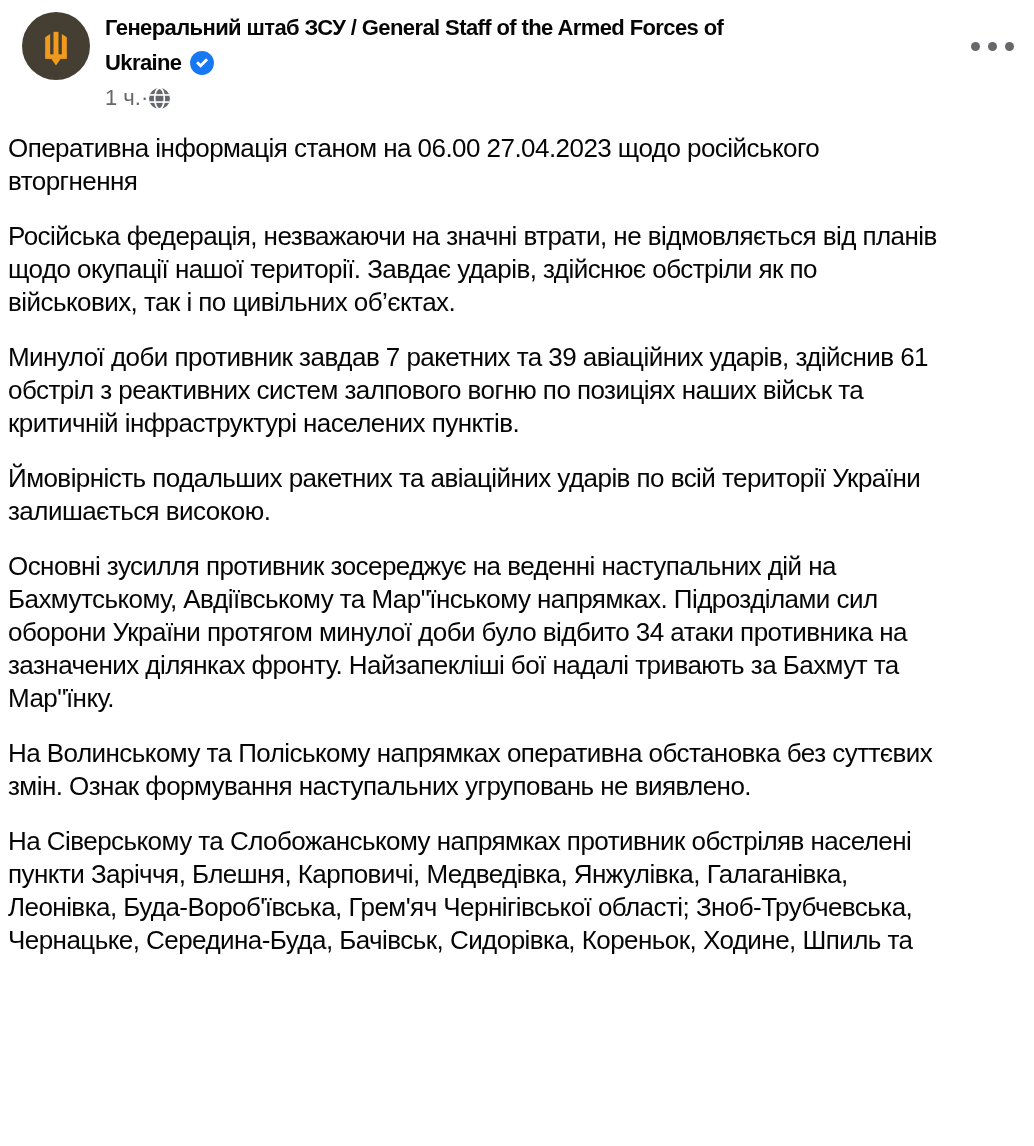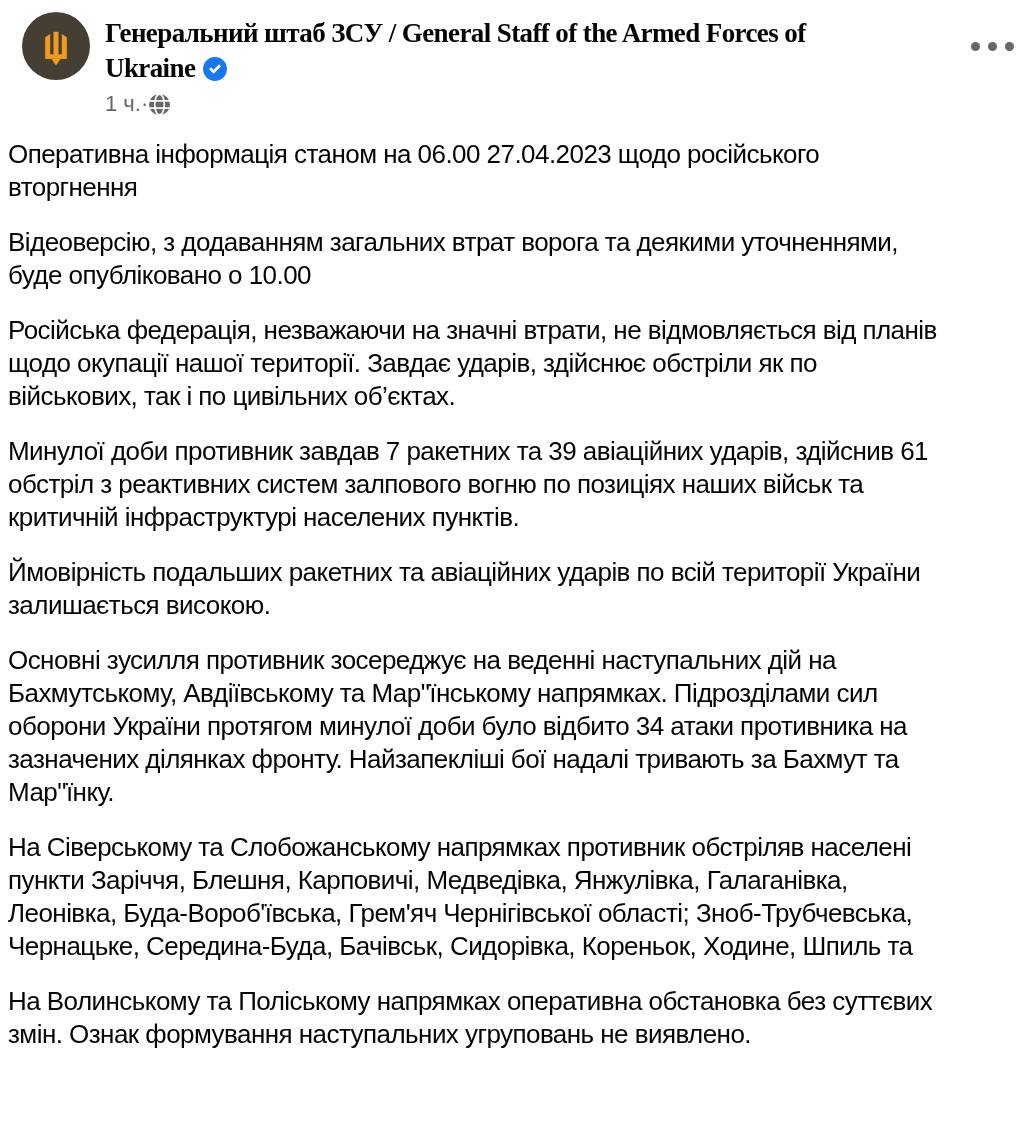--- a/index.html
+++ b/index.html
@@ -27,28 +27,27 @@
     margin-top: 2px;
     border-radius: 50%;
     background: var(--avatar-bg, #453f33);
     display: flex;
     align-items: center;
     justify-content: center;
     cursor: pointer;
   }
   .header-info { margin-left: 15px; flex: 1; min-width: 0; }
   .name {
-    font-size: 27px;
+    font-size: 22px;
     font-weight: 700;
     line-height: 35px;
     letter-spacing: -0.6px;
     color: var(--text, #050505);
     cursor: pointer;
-    margin-top: 6px;
-    font-family: Liberation Serif, serif;
+    margin-top: 0;
   }
   .name-line { display: block; }
   .name-row { display: inline-flex; align-items: center; gap: 7px; }
   .badge { width: 26px; height: 26px; flex: none; }
   .meta {
     display: flex;
     align-items: center;
     margin-top: 5px;
     color: var(--secondary, #65676b);
     font-size: 22px;
@@ -125,36 +124,34 @@
     <div class="menu" role="button" aria-label="Actions for this post">
       <span class="dot"></span>
       <span class="dot"></span>
       <span class="dot"></span>
     </div>
   </div>
 
   <div class="body">
     <p>Оперативна інформація станом на 06.00 27.04.2023 щодо російського
 вторгнення</p>
-    <p>Відеоверсію, з додаванням загальних втрат ворога та деякими уточненнями,
-буде опубліковано о 10.00</p>
     <p>Російська федерація, незважаючи на значні втрати, не відмовляється від планів
 щодо окупації нашої території. Завдає ударів, здійснює обстріли як по
 військових, так і по цивільних об’єктах.</p>
     <p>Минулої доби противник завдав 7 ракетних та 39 авіаційних ударів, здійснив 61
 обстріл з реактивних систем залпового вогню по позиціях наших військ та
 критичній інфраструктурі населених пунктів.</p>
     <p>Ймовірність подальших ракетних та авіаційних ударів по всій території України
 залишається високою.</p>
     <p>Основні зусилля противник зосереджує на веденні наступальних дій на
 Бахмутському, Авдіївському та Мар"їнському напрямках. Підрозділами сил
 оборони України протягом минулої доби було відбито 34 атаки противника на
 зазначених ділянках фронту. Найзапекліші бої надалі тривають за Бахмут та
 Мар"їнку.</p>
+    <p>На Волинському та Поліському напрямках оперативна обстановка без суттєвих
+змін. Ознак формування наступальних угруповань не виявлено.</p>
     <p>На Сіверському та Слобожанському напрямках противник обстріляв населені
 пункти Заріччя, Блешня, Карповичі, Медведівка, Янжулівка, Галаганівка,
 Леонівка, Буда-Вороб'ївська, Грем'яч Чернігівської області; Зноб-Трубчевська,
 Чернацьке, Середина-Буда, Бачівськ, Сидорівка, Кореньок, Ходине, Шпиль та</p>
-    <p>На Волинському та Поліському напрямках оперативна обстановка без суттєвих
-змін. Ознак формування наступальних угруповань не виявлено.</p>
   </div>
 
 </div>
 
 </body></html>

